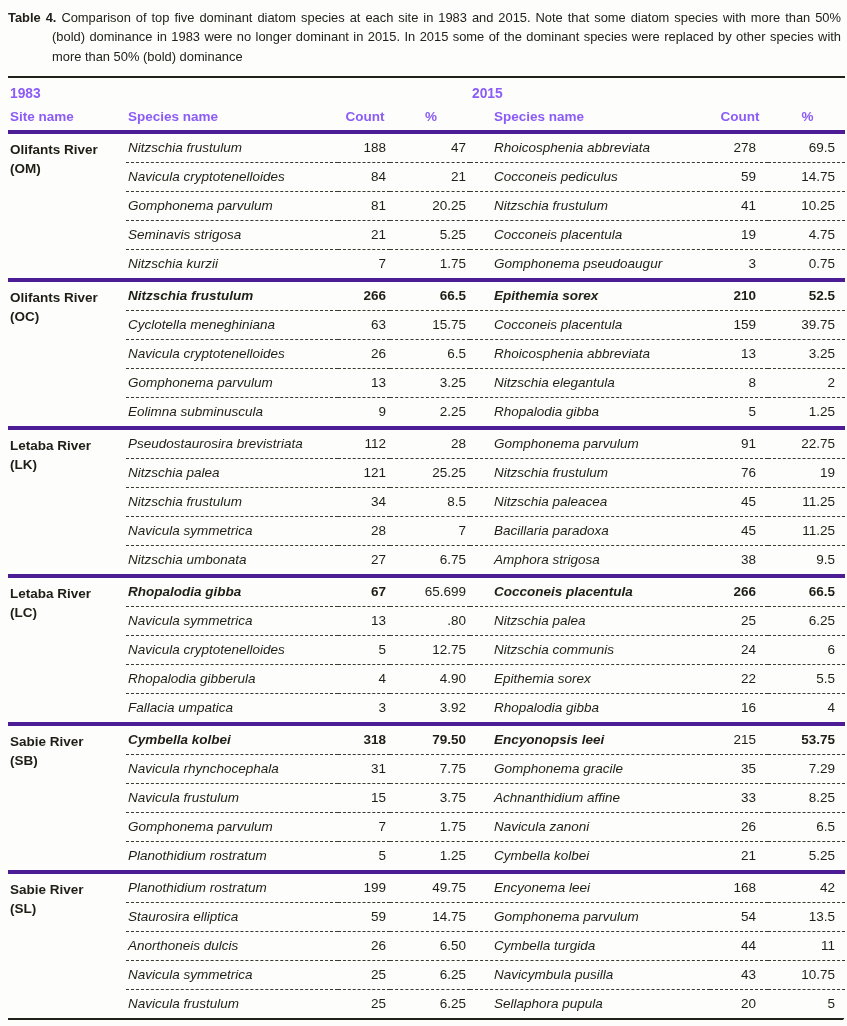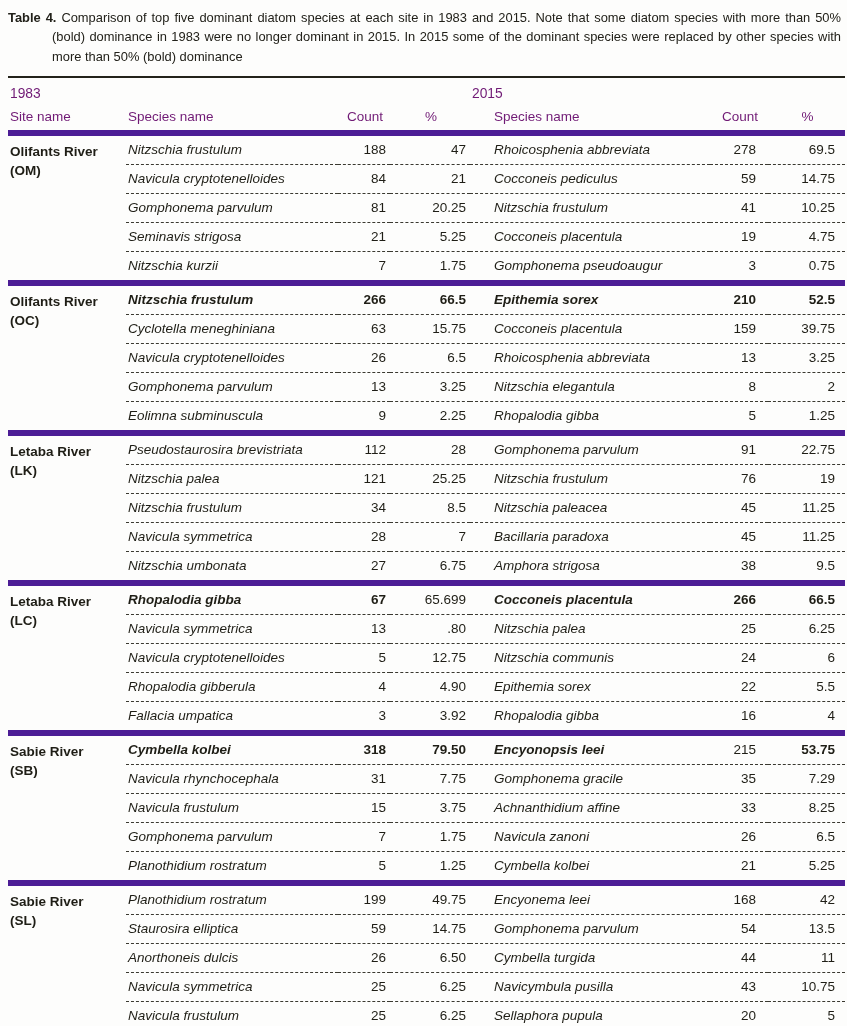--- a/index.html
+++ b/index.html
@@ -39,32 +39,32 @@
   }
   col.c-site   { width: 118px; }
   col.c-sp83   { width: 212px; }
   col.c-ct83   { width: 52px; }
   col.c-pc83   { width: 80px; }
   col.c-sp15   { width: 240px; }
   col.c-ct15   { width: 58px; }
   col.c-pc15   { width: 77px; }
 
   thead th {
-    font-weight: normal;
+    font-weight: bold;
     text-align: left;
     padding: 6px 0 6px 2px;
     vertical-align: bottom;
-    color: #701a75;
+    color: #8b5cf6;
   }
   thead tr.yearrow th { padding: 8px 0 2px 2px; font-size: 13.8px; }
   thead tr.colrow { border-bottom: 2.5px solid #23221a; }
   thead th.num { text-align: center; padding-right: 0; }
   thead th.sp15h { padding-left: 24px; }
 
-  tbody { border-top: 6px solid #4c1d95; }
+  tbody { border-top: 4px solid #4c1d95; }
   td {
     padding: 5px 0 5px 2px;
     vertical-align: top;
     line-height: 18px;
   }
   td.site {
     font-weight: bold;
     padding-top: 6px;
     line-height: 19px;
   }

